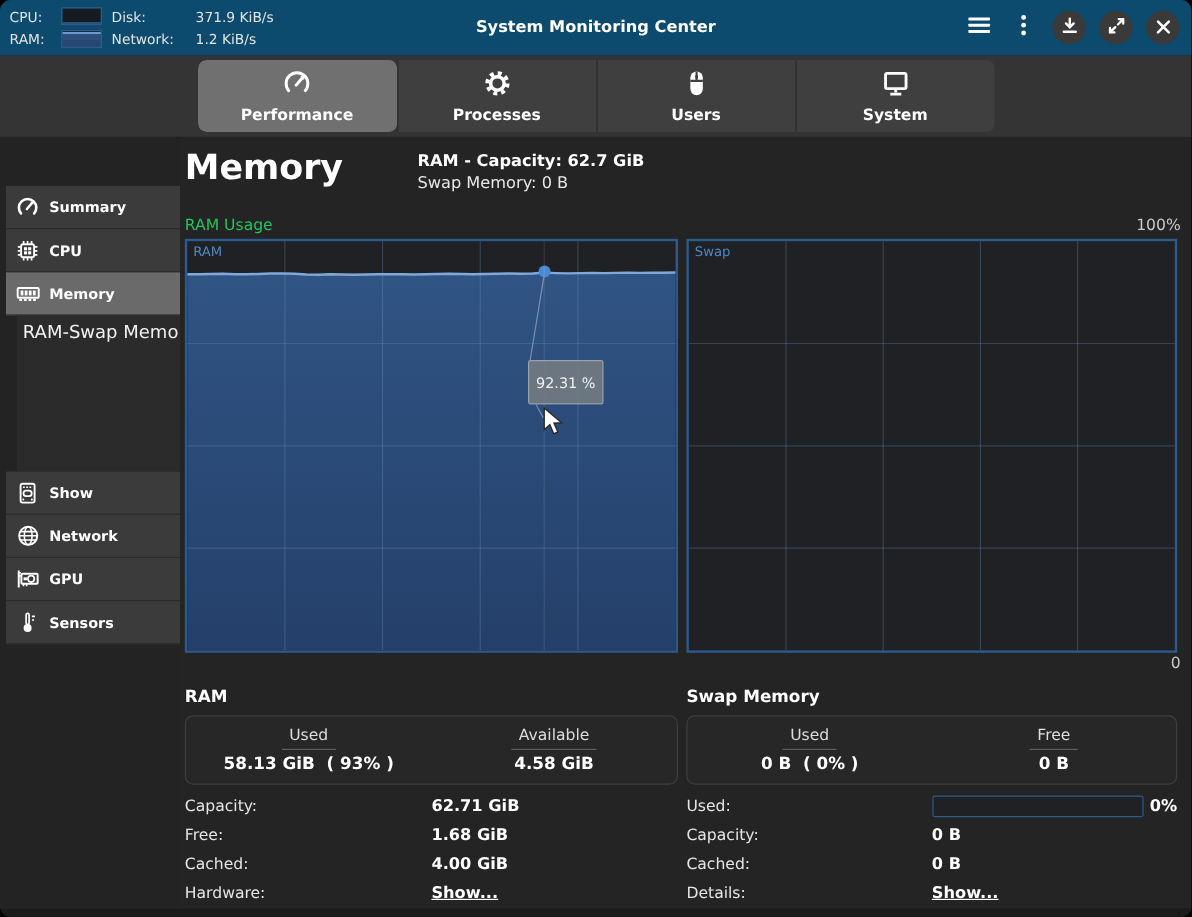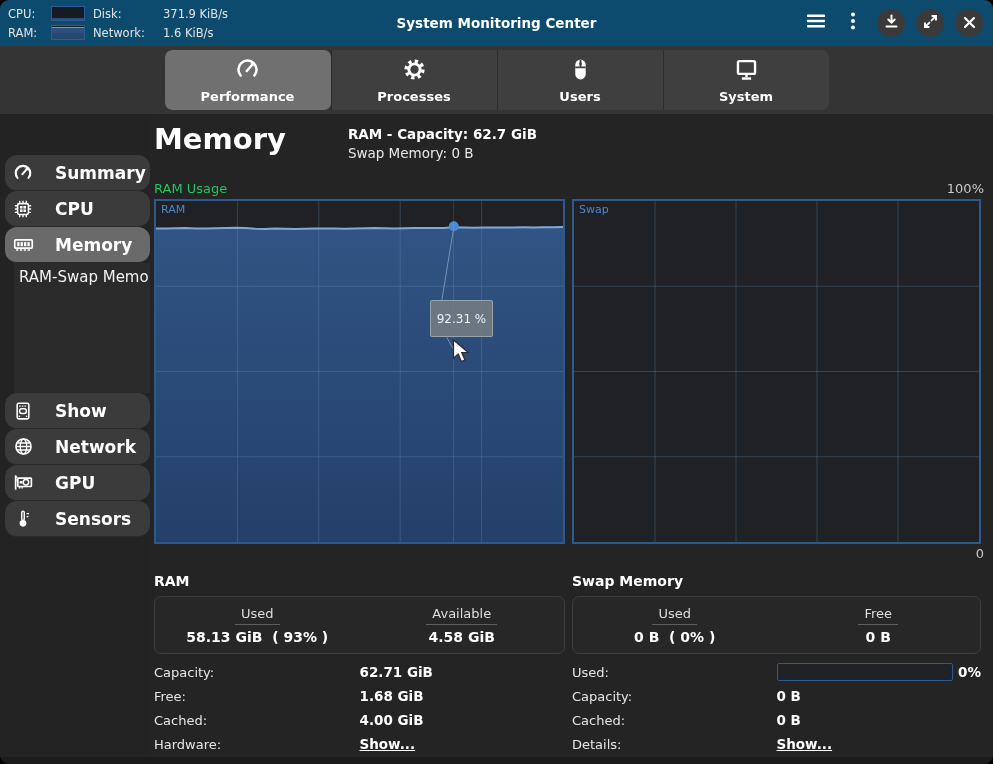--- a/index.html
+++ b/index.html
@@ -27,21 +27,21 @@
   
   .tabstrip { height:68px; background:#343434; display:flex; justify-content:center; align-items:center; }
   .tabgroup { display:flex; width:664px; height:60px; border-radius:7px; overflow:hidden; }
   .tab { width:166px; display:flex; flex-direction:column; align-items:center; justify-content:center; gap:3px; background:#3f3f3f; border-left:1px solid #2c2c2c; }
   .tab:first-child { border-left:none; }
   .tab.selected { background:#707070; border-radius:7px; }
   .tab-label { font-size:13px; font-weight:bold; }
   
   .body-row { display:flex; height:643px; }
   .sidebar { width:150px; padding:41px 0 0 5px; background:#232323; display:flex; flex-direction:column; }
-  .side-item { height:36px; border-bottom:1px solid #2a2a2a; background:#3b3b3b; display:flex; align-items:center; gap:21px; padding-left:7px; font-size:17px; font-weight:bold;border-radius:12px; }
+  .side-item { height:36px; border-bottom:1px solid #2a2a2a; background:#3b3b3b; display:flex; align-items:center; gap:7px; padding-left:7px; font-size:12px; font-weight:bold; }
   .side-item.selected { background:#6a6a6a; }
   .side-sub-panel { height:130px; margin-left:9px; background:#2b2b2b; }
   .side-sub-item { height:27px; display:flex; align-items:center; padding-left:5px; font-size:15px; color:#f2f2f2; white-space:nowrap; overflow:hidden; }
   .side-ic { width:22px; height:22px; flex:none; display:flex; align-items:center; justify-content:center; }
   
   .main { flex:1; padding:0 9px 0 4px; display:flex; flex-direction:column; }
   .title-row { display:flex; margin-top:8px; height:50px; }
   .page-title { font-size:29px; font-weight:bold; }
   .subtitle-block { margin-left:62px; padding-top:3px; line-height:19px; }
   .subtitle-1 { font-size:13.5px; font-weight:bold; }
@@ -88,21 +88,21 @@
 
   <div class="headerbar">
     <div class="mini-stats">
       <span>CPU:</span>
       <span class="mini-box cpu"></span>
       <span>Disk:</span>
       <span>371.9 KiB/s</span>
       <span>RAM:</span>
       <span class="mini-box ram"></span>
       <span>Network:</span>
-      <span>1.6 KiB/s</span>
+      <span>1.2 KiB/s</span>
     </div>
     <div class="app-title">System Monitoring Center</div>
     <div class="hdr-right">
       <div class="icon-btn">
         <span>
           <svg width="22" height="22" viewBox="0 0 22 22">
               <g fill="#fff">
                 <rect x="2" y="4.5" width="18" height="2.6" rx="0.6"></rect>
                 <rect x="2" y="9.7" width="18" height="2.6" rx="0.6"></rect>
                 <rect x="2" y="14.9" width="18" height="2.6" rx="0.6"></rect>
@@ -338,21 +338,21 @@
               <line x1="0" y1="85.25" x2="407" y2="85.25" stroke="rgba(110,150,195,0.30)" stroke-width="1"></line>
               <line x1="0" y1="170.5" x2="407" y2="170.5" stroke="rgba(110,150,195,0.30)" stroke-width="1"></line>
               <line x1="0" y1="255.75" x2="407" y2="255.75" stroke="rgba(110,150,195,0.30)" stroke-width="1"></line>
               <path d="M0.0,27.6 L9.9,27.5 L19.9,27.3 L29.8,27.1 L39.7,27.5 L49.6,27.6 L59.6,27.3 L69.5,26.9 L79.4,26.8 L89.3,27.1 L99.3,27.8 L109.2,28.0 L119.1,27.6 L129.0,27.8 L139.0,28.0 L148.9,27.8 L158.8,27.6 L168.8,27.5 L178.7,27.6 L188.6,27.8 L198.5,27.6 L208.5,27.3 L218.4,27.1 L228.3,27.3 L238.2,27.5 L248.2,27.3 L258.1,27.1 L268.0,26.9 L278.0,27.1 L287.9,26.9 L297.8,26.2 L307.7,26.6 L317.7,26.8 L327.6,26.6 L337.5,26.4 L347.4,26.6 L357.4,26.4 L367.3,26.3 L377.2,26.4 L387.1,26.3 L397.1,26.3 L407.0,26.1" fill="none" stroke="#7fa9da" stroke-width="2"></path>
               <line x1="297.8048780487805" y1="26.22289999999999" x2="285.8048780487805" y2="99.22289999999998" stroke="rgba(200,210,220,0.5)" stroke-width="1"></line>
               <line x1="290.8048780487805" y1="136.22289999999998" x2="296.8048780487805" y2="147.22289999999998" stroke="rgba(200,210,220,0.5)" stroke-width="1"></line>
               <circle cx="297.8048780487805" cy="25.22289999999999" r="5" fill="#4a8ad2"></circle>
             </svg>
           <span class="chart-corner-label">RAM</span>
           <div class="vline" style="left:297px;"></div>
-          <div class="tooltip" style="left:274px; top:99px;">
+          <div class="tooltip" style="left:284px; top:99px;">
             <span>92.31 %</span>
           </div>
           <div class="cursor-arrow" style="left:296px; top:138px;">
             <svg width="18" height="26" viewBox="0 0 18 26">
                 <path d="M1.5 1 1.5 19.2 6.2 14.9 9.4 22.5 12.9 21 9.7 13.6 16 13.3 Z" fill="#fff" stroke="#2b2b2b" stroke-width="1.2"></path>
               </svg>
           </div>
         </div>
         <div class="chart chart-swap">
           <svg class="plot" id="swap-svg" width="405" height="341" viewBox="0 0 405 341" preserveAspectRatio="none">

